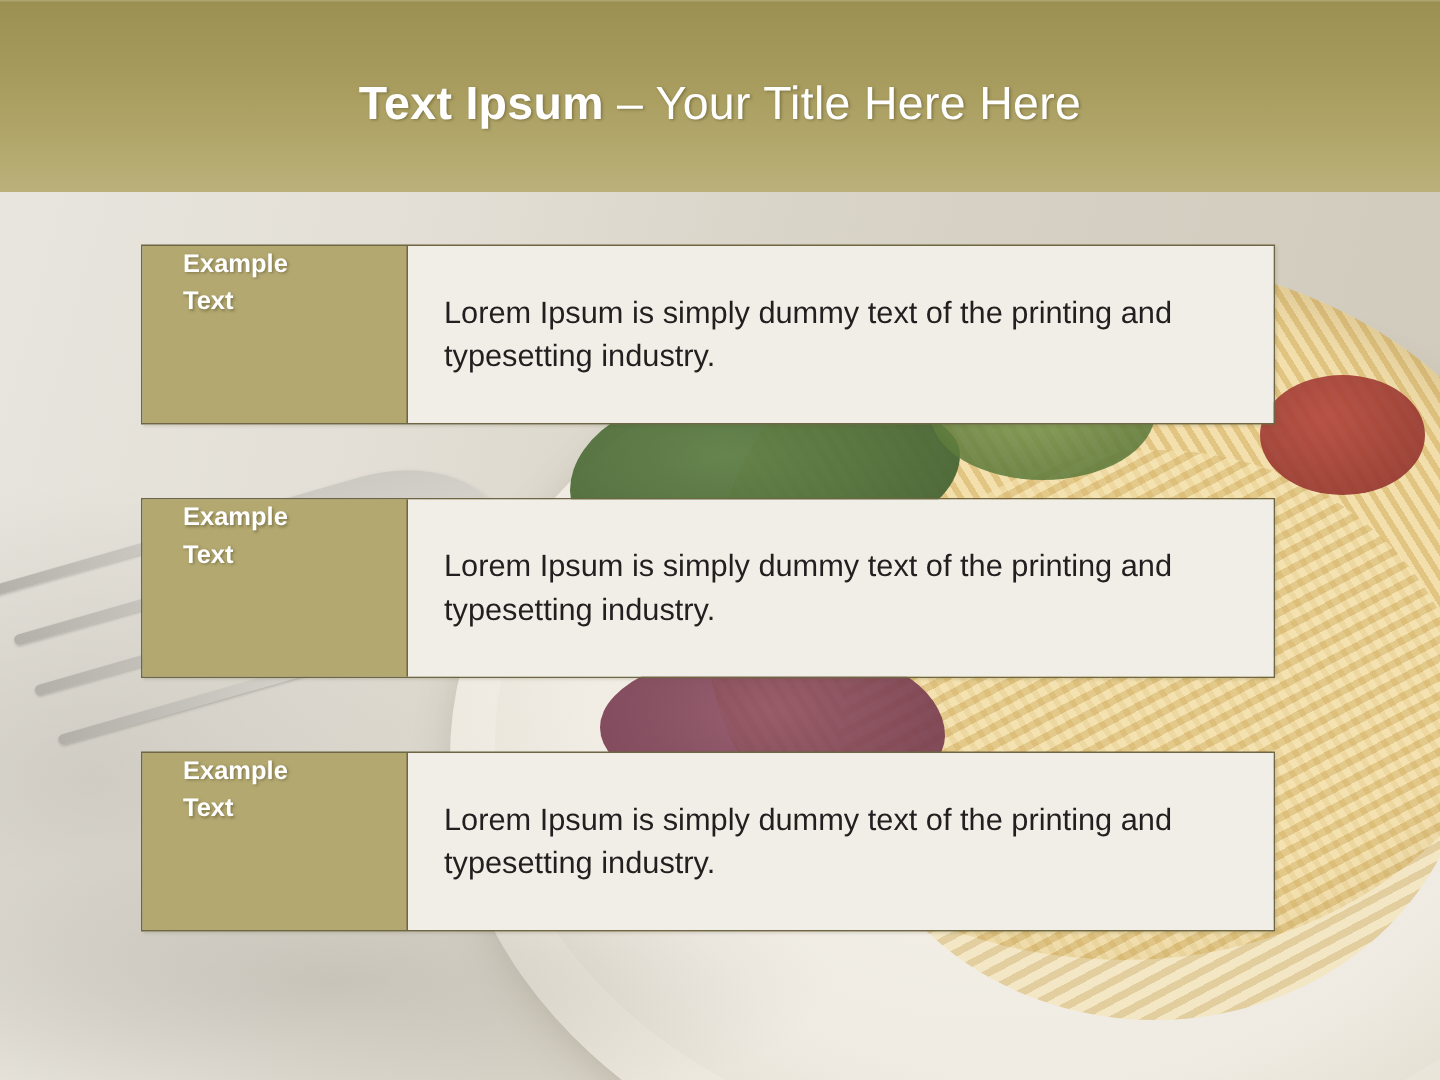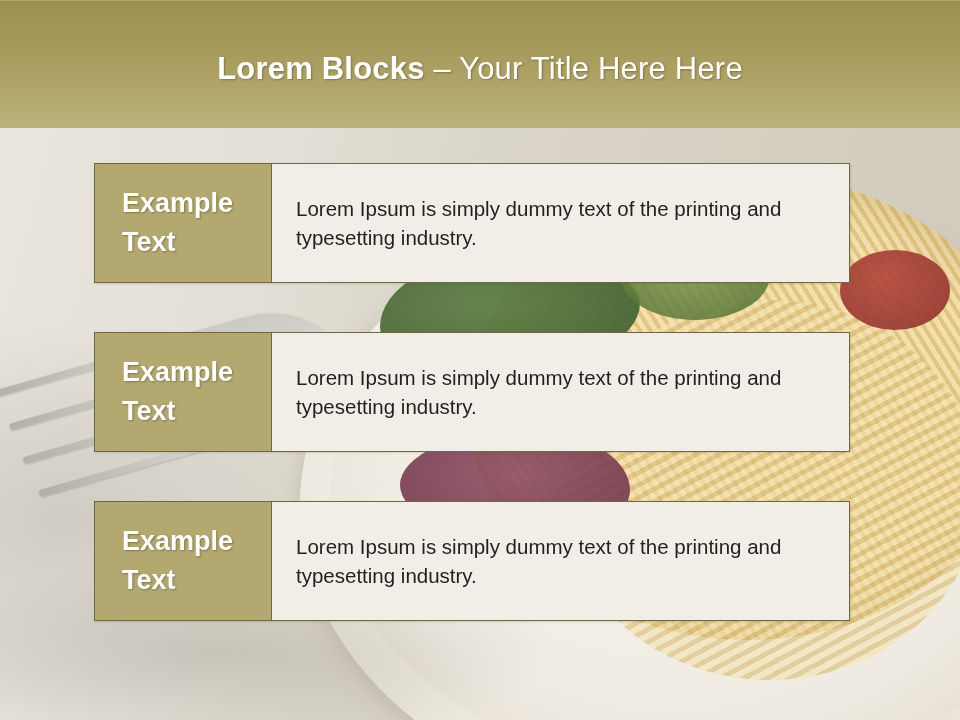--- a/index.html
+++ b/index.html
@@ -175,25 +175,24 @@
   }
   .block:last-child { margin-bottom: 0; }
   .block-label {
     width: 177px;
     flex: 0 0 177px;
     background: #b3a870;
     border-right: 1px solid #6f6743;
     box-sizing: border-box;
     display: flex;
     flex-direction: column;
-    justify-content: center;
     padding-left: 27px;
     color: #ffffff;
     font-weight: bold;
-    font-size: 27px;
+    font-size: 17px;
     line-height: 1.45;
     text-shadow: 1px 1px 2px rgba(90,82,45,0.55);
   }
   .block-label span { display: block; }
   .block-body {
     flex: 1;
     background: #f0eee6;
     box-sizing: border-box;
     display: flex;
     align-items: center;
@@ -222,21 +221,21 @@
       <div class="tine"></div>
       <div class="tine"></div>
       <div class="tine"></div>
       <div class="fork-neck"></div>
     </div>
     <div class="soft-shadow"></div>
   </div>
 
   <div class="title-bar">
     <div class="title-text">
-      <span class="title-strong">Lorem Blocks</span><span class="title-light"> – </span><span class="title-light">Your Title Here Here</span>
+      <span class="title-strong">Text Ipsum</span><span class="title-light"> – </span><span class="title-light">Your Title Here Here</span>
     </div>
   </div>
 
   <div class="blocks">
 
     <div class="block">
       <div class="block-label">
         <span>Example</span>
         <span>Text</span>
       </div>

